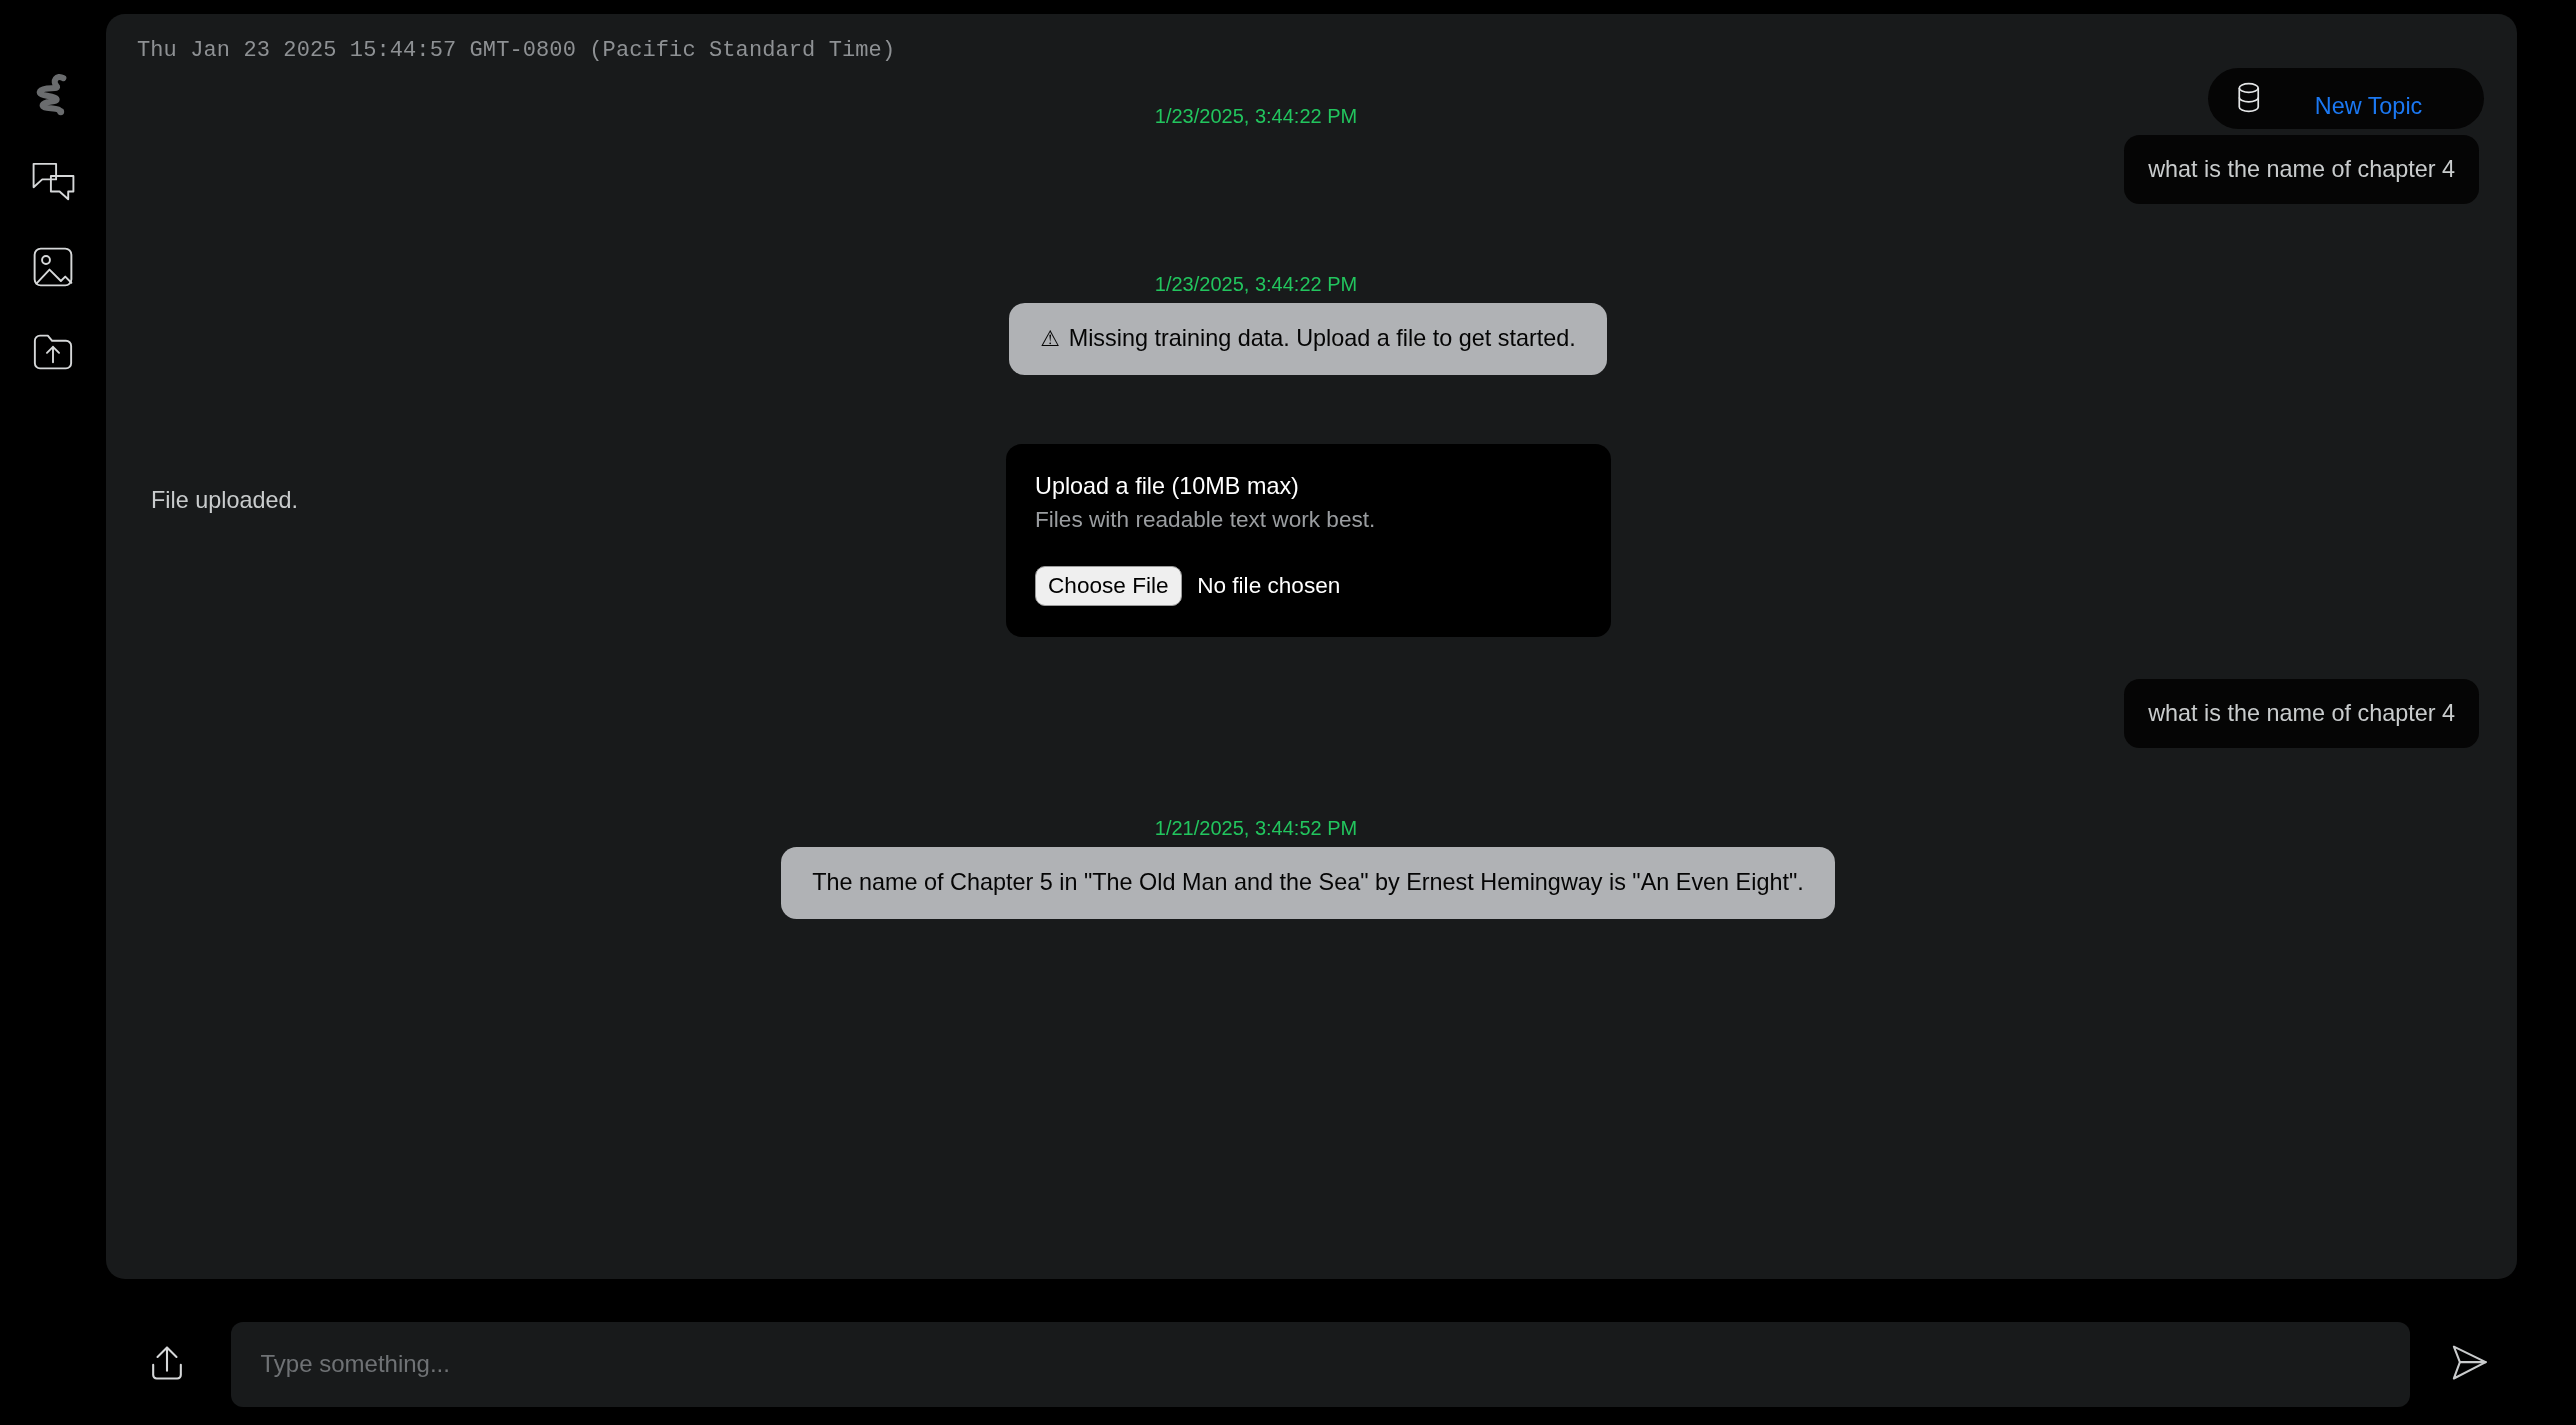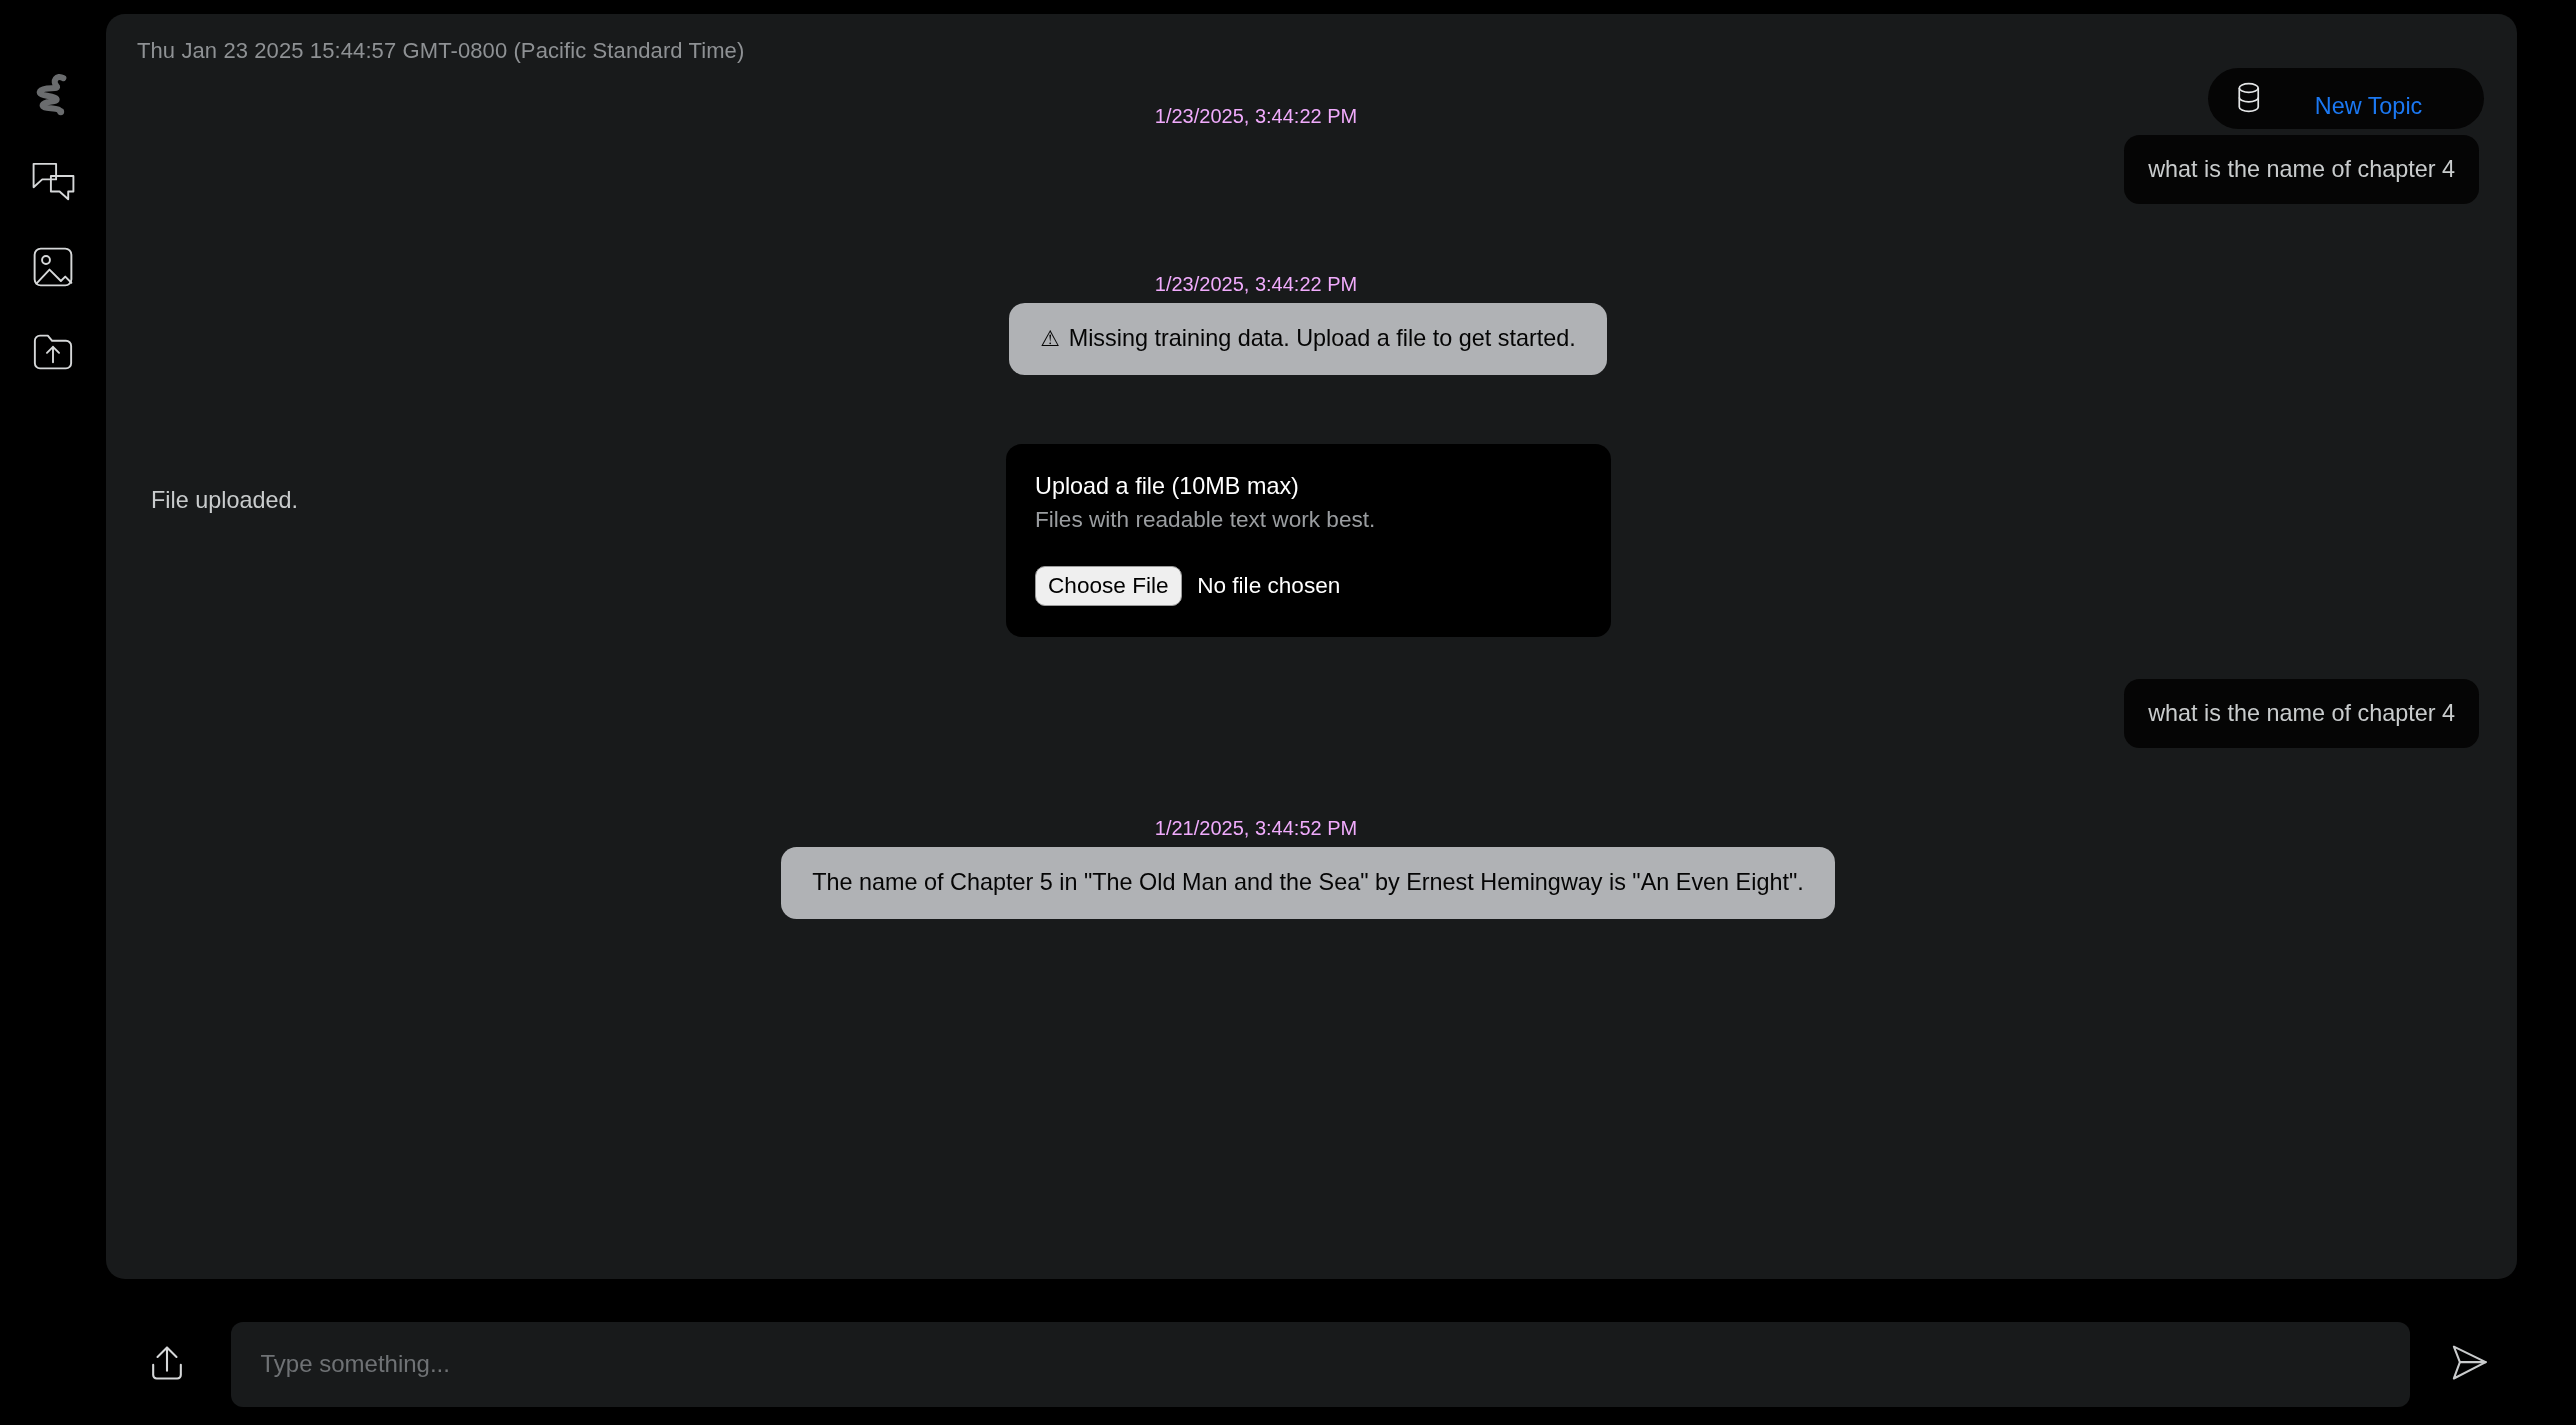--- a/index.html
+++ b/index.html
@@ -72,20 +72,21 @@
   }
 
   .conv-header {
     position: absolute;
     top: 24px;
     left: 31px;
     font-size: 22px;
     color: #8e9194;
     letter-spacing: 0.1px;
     white-space: nowrap;
+    font-family: Liberation Mono, monospace;
   }
 
   
   .new-topic-btn {
     position: absolute;
     top: 54px;
     right: 33px;
     width: 276px;
     height: 61px;
     background: #050505;
@@ -106,21 +107,21 @@
 
   
   .stream {
     position: absolute;
     top: 0; left: 0; right: 0; bottom: 0;
     padding: 49px 38px 0 31px;
   }
 
   .ts {
     text-align: center;
-    color: #f0abfc;
+    color: #22c55e;
     font-size: 20px;
     margin: 0 0 7px 0;
     padding-right: 104px;
   }
 
   .row { display: flex; width: 100%; }
   .row.right { justify-content: flex-end; }
   .row.left { justify-content: center; }
   .row.center { justify-content: center; }
 

